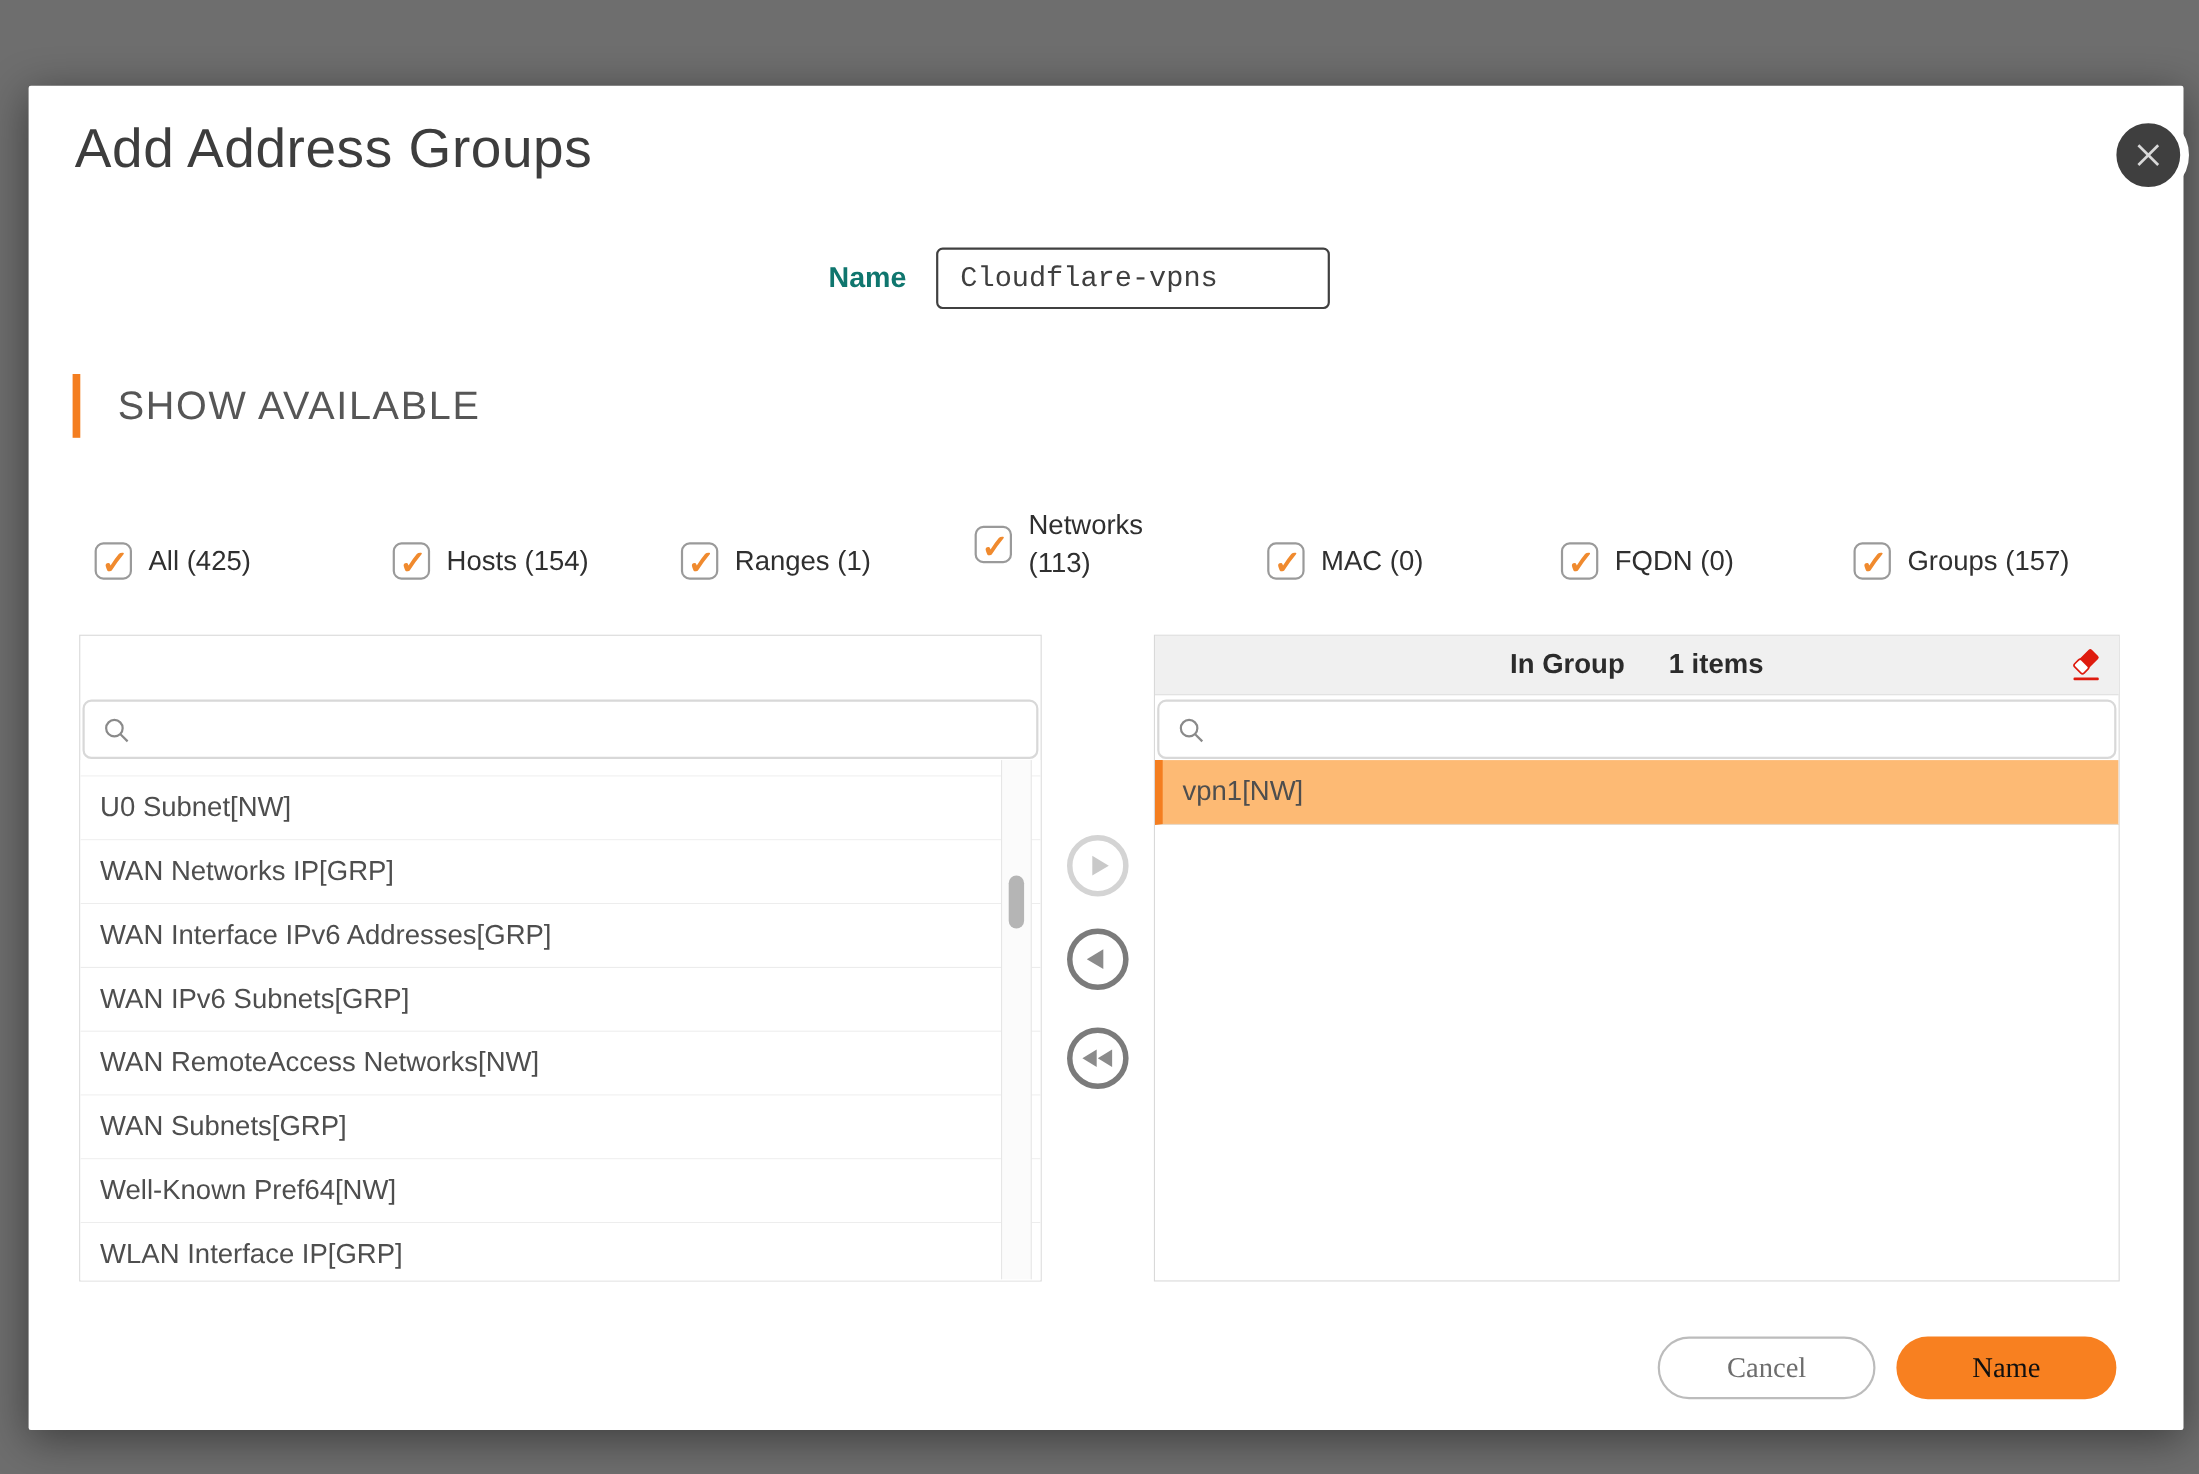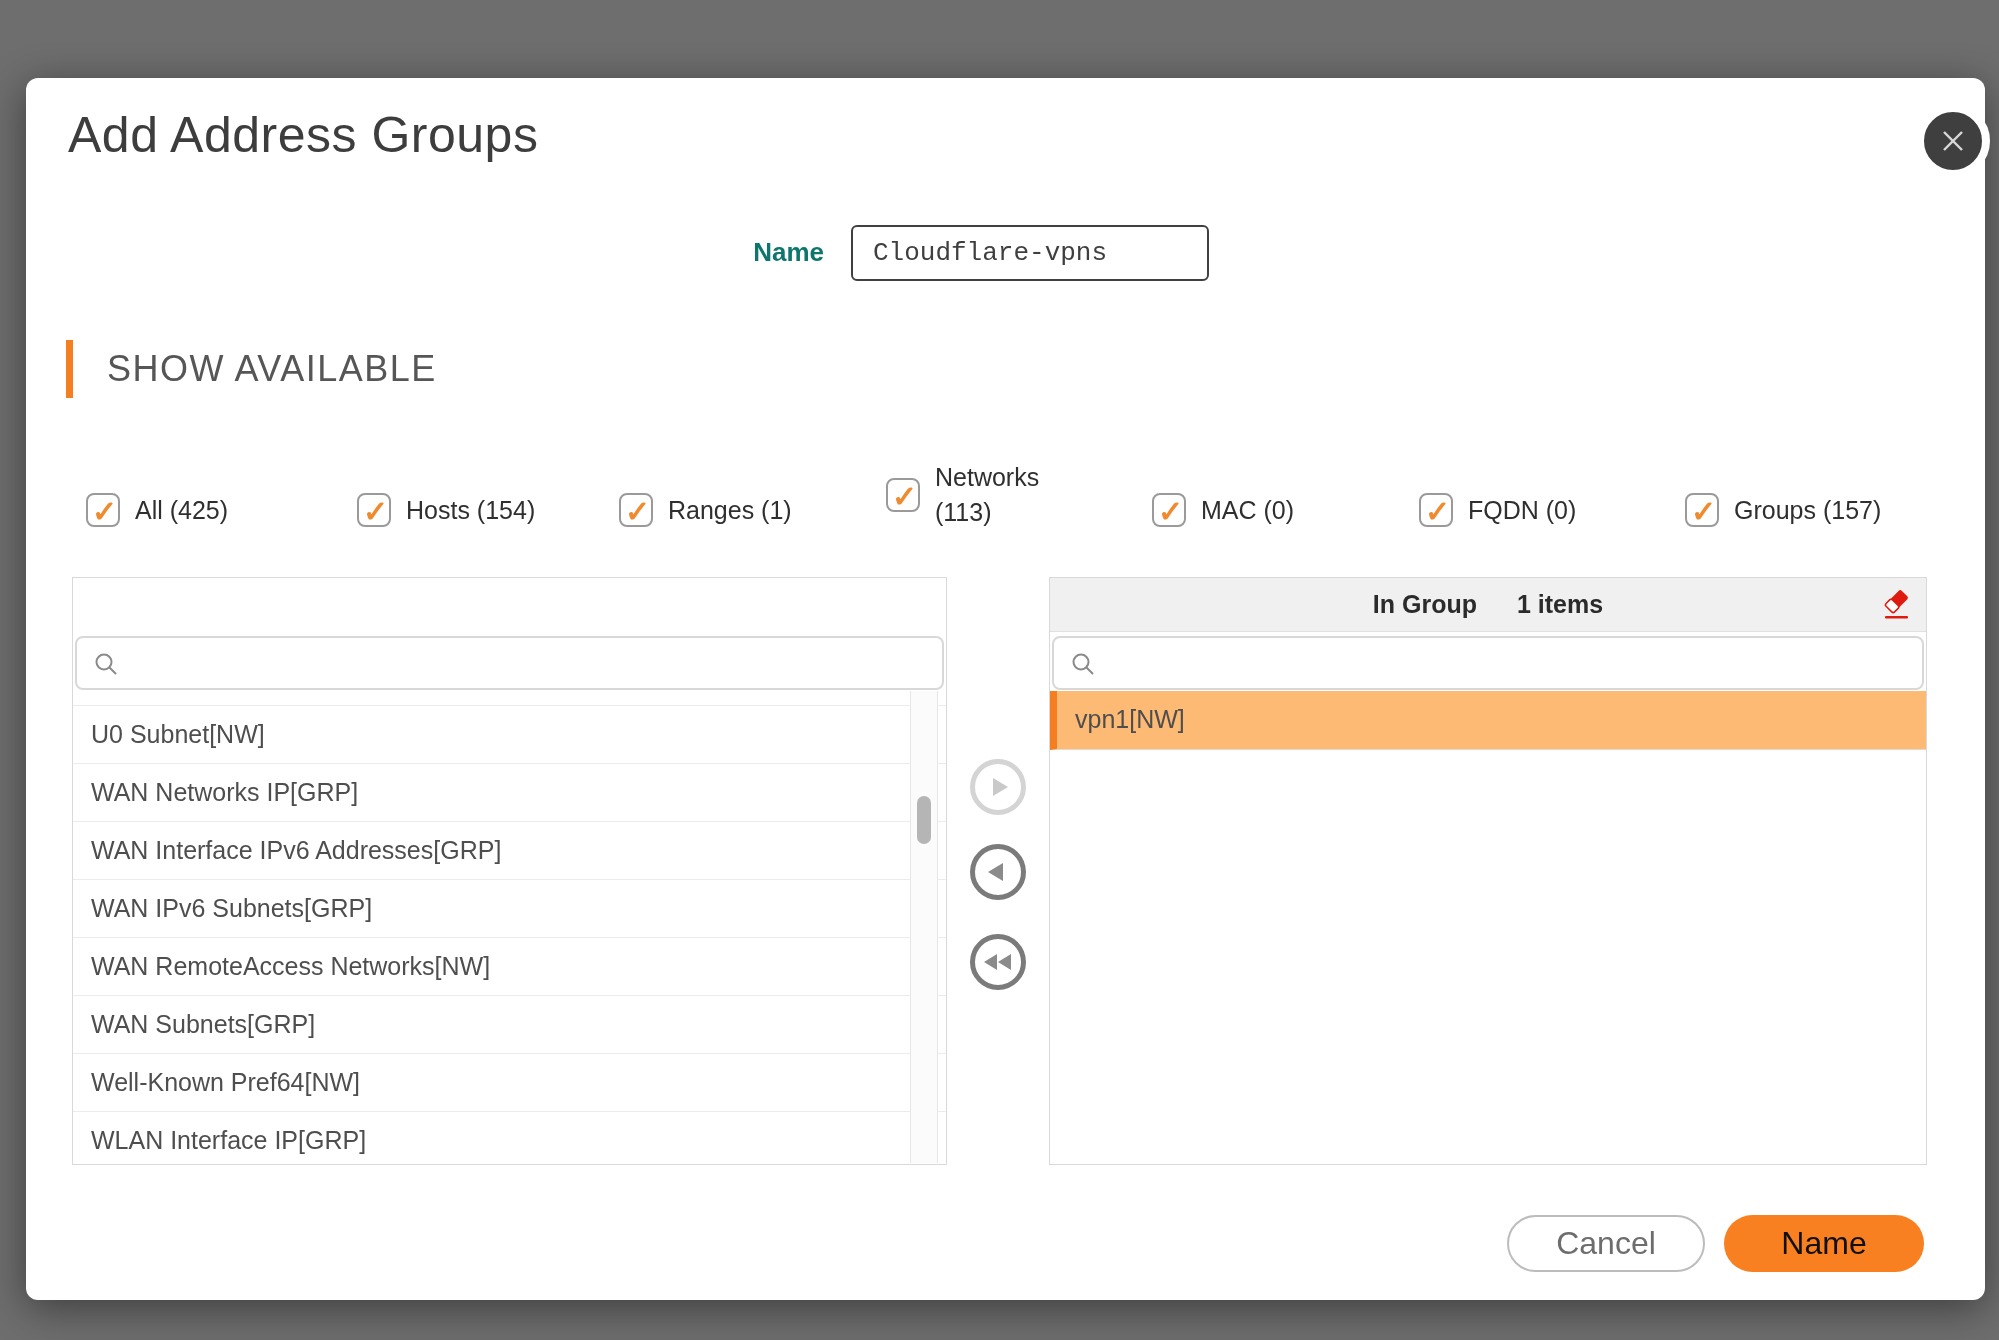--- a/index.html
+++ b/index.html
@@ -5,21 +5,21 @@
   * { box-sizing: border-box; margin: 0; padding: 0; }
   html,body { width:1999px; height:1340px; overflow:hidden; }
   body {
     font-family: "Liberation Sans", sans-serif;
     background:#6e6e6e;
     position:relative;
   }
   .backdrop { position:absolute; inset:0; background:#6e6e6e; }
   .modal {
     position:absolute; left:26px; top:78px; width:1959px; height:1222px;
-    background:#ffffff; border-radius:12px;
+    background:#ffffff; border-radius:2px;
     box-shadow:0 8px 40px rgba(0,0,0,.45);
   }
   .close-btn {
     position:absolute; left:1890px; top:26px; width:74px; height:74px;
     background:#3f3f3f; border:8px solid #ffffff; border-radius:50%;
     display:flex; align-items:center; justify-content:center; cursor:pointer;
   }
   .dialog-title {
     position:absolute; left:42px; top:28px;
     font-size:50px; color:#3d3d3d; letter-spacing:.5px;
@@ -118,21 +118,21 @@
     position:absolute; left:944px; width:56px; height:56px; border-radius:50%;
     background:#fff; display:flex; align-items:center; justify-content:center;
     cursor:pointer; padding:0;
   }
   .transfer-btn.enabled  { border:5px solid #7b7b7b; }
   .transfer-btn.disabled { border:5px solid #d4d4d4; cursor:default; }
   .t1 { top:681px; } .t2 { top:766px; } .t3 { top:856px; }
 
   .footer-btn {
     position:absolute; top:1137px; height:57px; border-radius:29px;
-    font-size:32px; font-family:Liberation Sans, sans-serif; cursor:pointer;
+    font-size:26px; font-family:Liberation Serif, serif; cursor:pointer;
   }
   .cancel-btn { left:1481px; width:198px; background:#fff; border:2px solid #bcbcbc; color:#6d6d6d; }
   .save-btn   { left:1698px; width:200px; background:#F88020; border:none; color:#101010; }
 </style>
 </head>
 <body>
 
 <div class="backdrop">
   <div class="modal">
 

